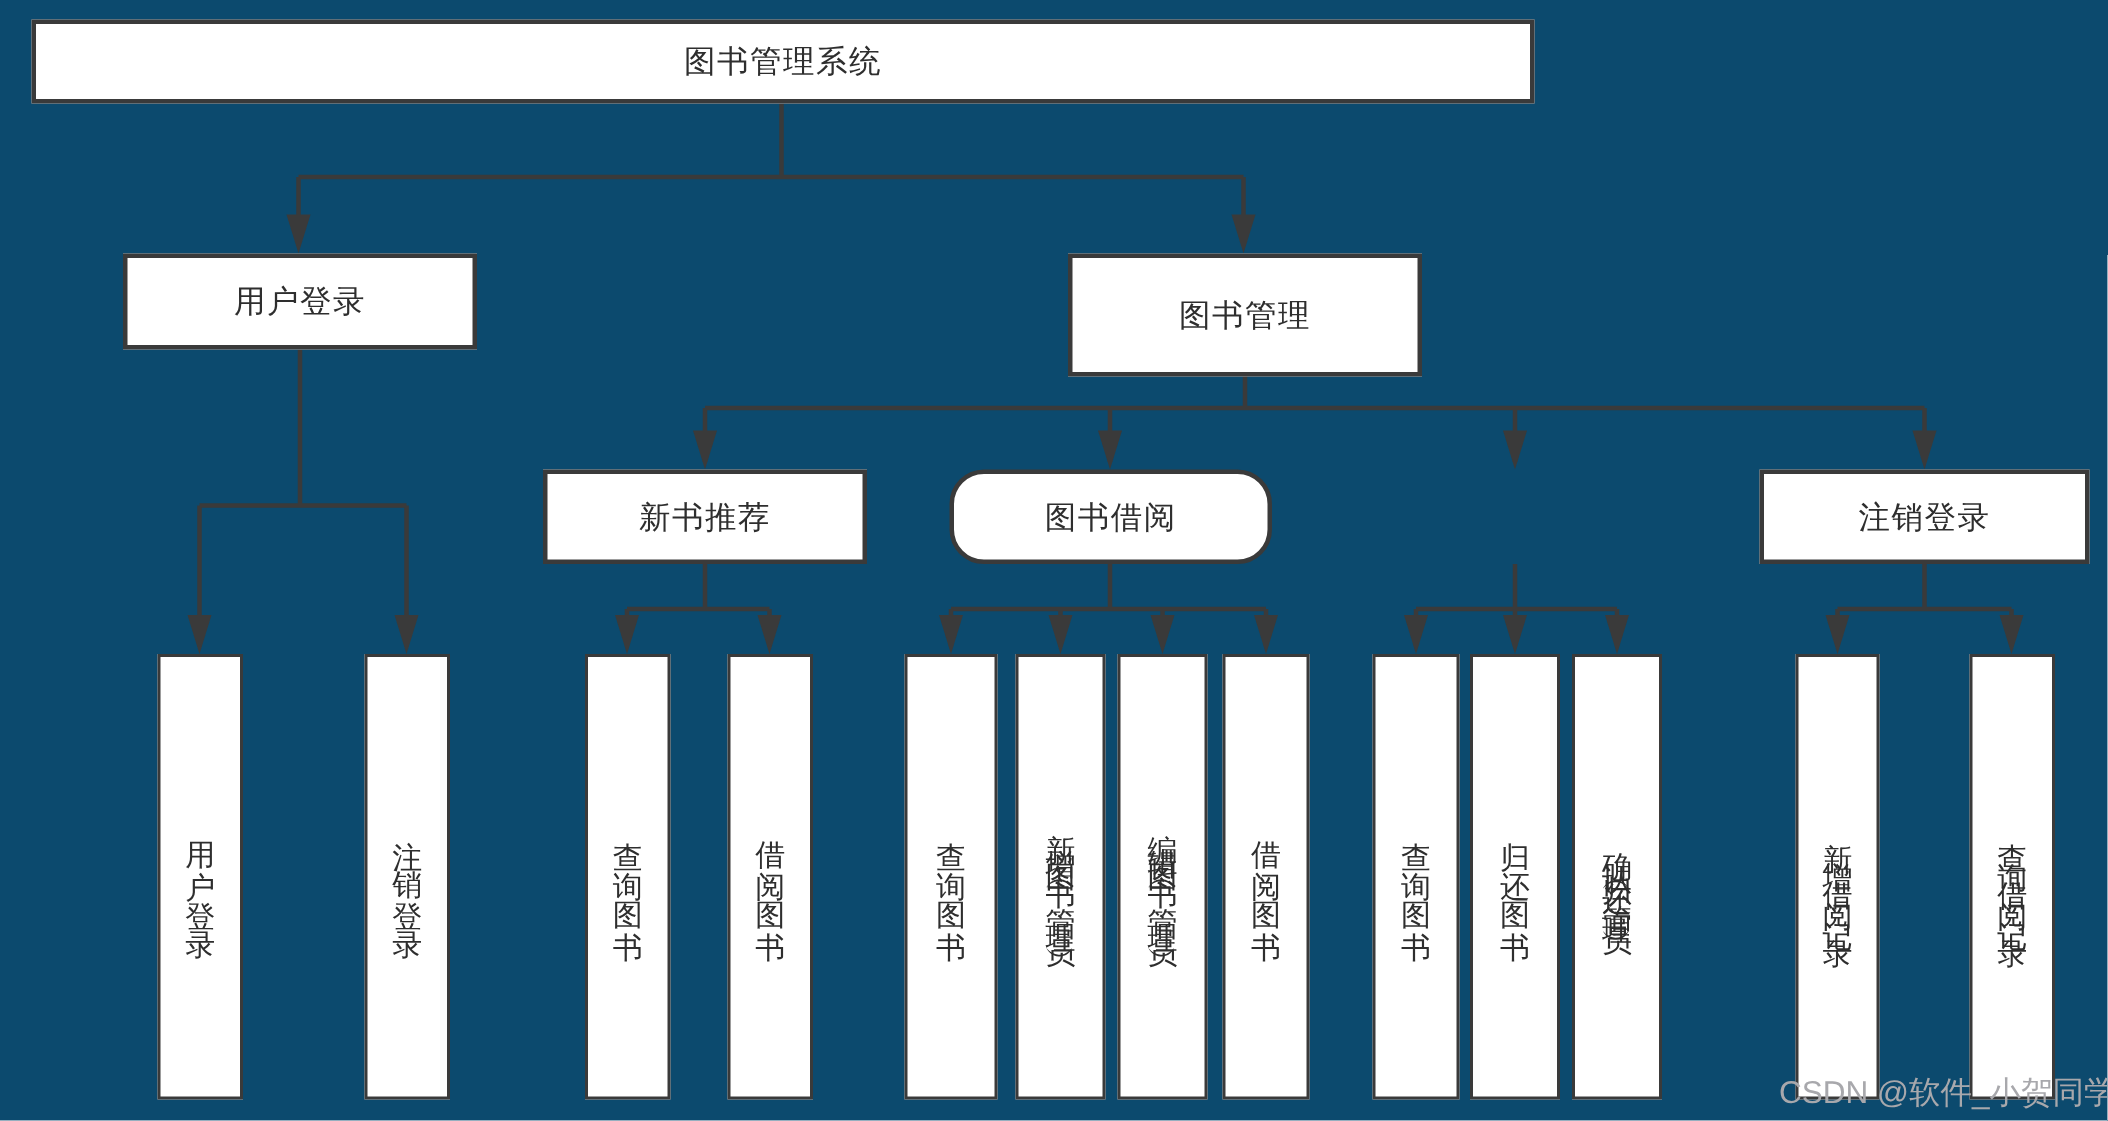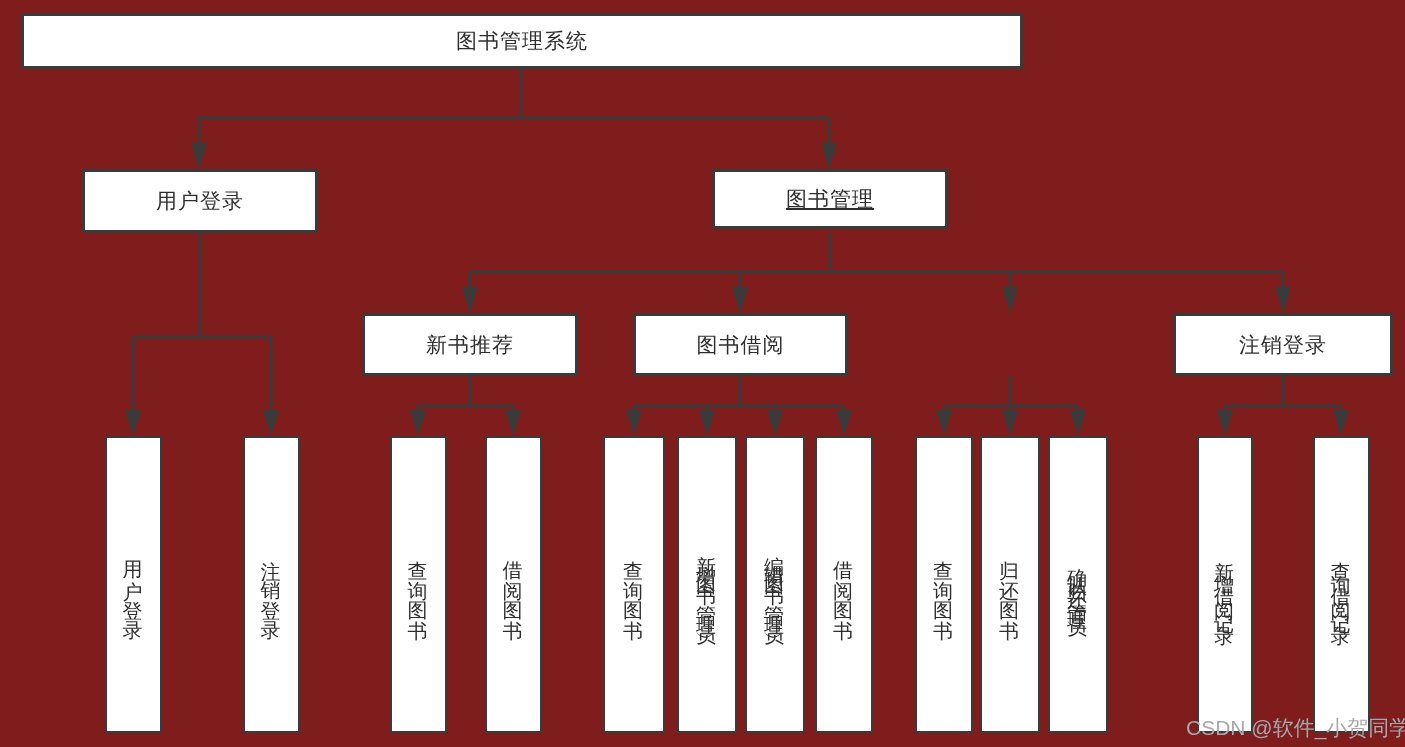--- a/index.html
+++ b/index.html
@@ -1,21 +1,21 @@
 <!DOCTYPE html>
 <html><head>
 <meta charset="utf-8">
 <style>
   html, body { margin: 0; padding: 0; background: #ffffff; }
   body { font-family: "Liberation Sans", "DejaVu Sans", sans-serif; }
   #stage {
     position: relative;
     width: 1405px;
     height: 747px;
-    background: #7f1d1d;
+    background: #0c4a6e;
     overflow: hidden;
   }
   svg.connectors {
     position: absolute;
     left: 0; top: 0;
     width: 1405px; height: 747px;
     pointer-events: none;
   }
   .box {
     position: absolute;
@@ -23,24 +23,24 @@
     border: 3px solid #3a3a3a;
     box-sizing: border-box;
     color: #2e2e2e;
     display: flex;
     align-items: center;
     justify-content: center;
   }
   .hbox { font-size: 21px; letter-spacing: 1px; }
   .root  { left: 21px;  top: 13px;  width: 1002px; height: 56px; }
   .lvl2a { left: 82px;  top: 169px; width: 236px;  height: 64px; }
-  .lvl2b { left: 712px; top: 169px; width: 236px;  height: 60px; text-decoration: underline; }
+  .lvl2b { left: 712px; top: 169px; width: 236px;  height: 82px; }
   .lvl3  { top: 313px; height: 63px; }
   .l3a { left: 362px;  width: 216px; justify-content: center; }
-  .l3b { left: 633px;  width: 215px; }
+  .l3b { left: 633px;  width: 215px; border-radius: 23px; }
   .l3c { left: 903px;  width: 215px; }
   .l3d { left: 1173px; width: 220px; }
   .leaf {
     top: 436px;
     height: 297px;
     border-width: 2.5px;
     font-size: 20px;
   }
   .leaf span {
     writing-mode: vertical-rl;

